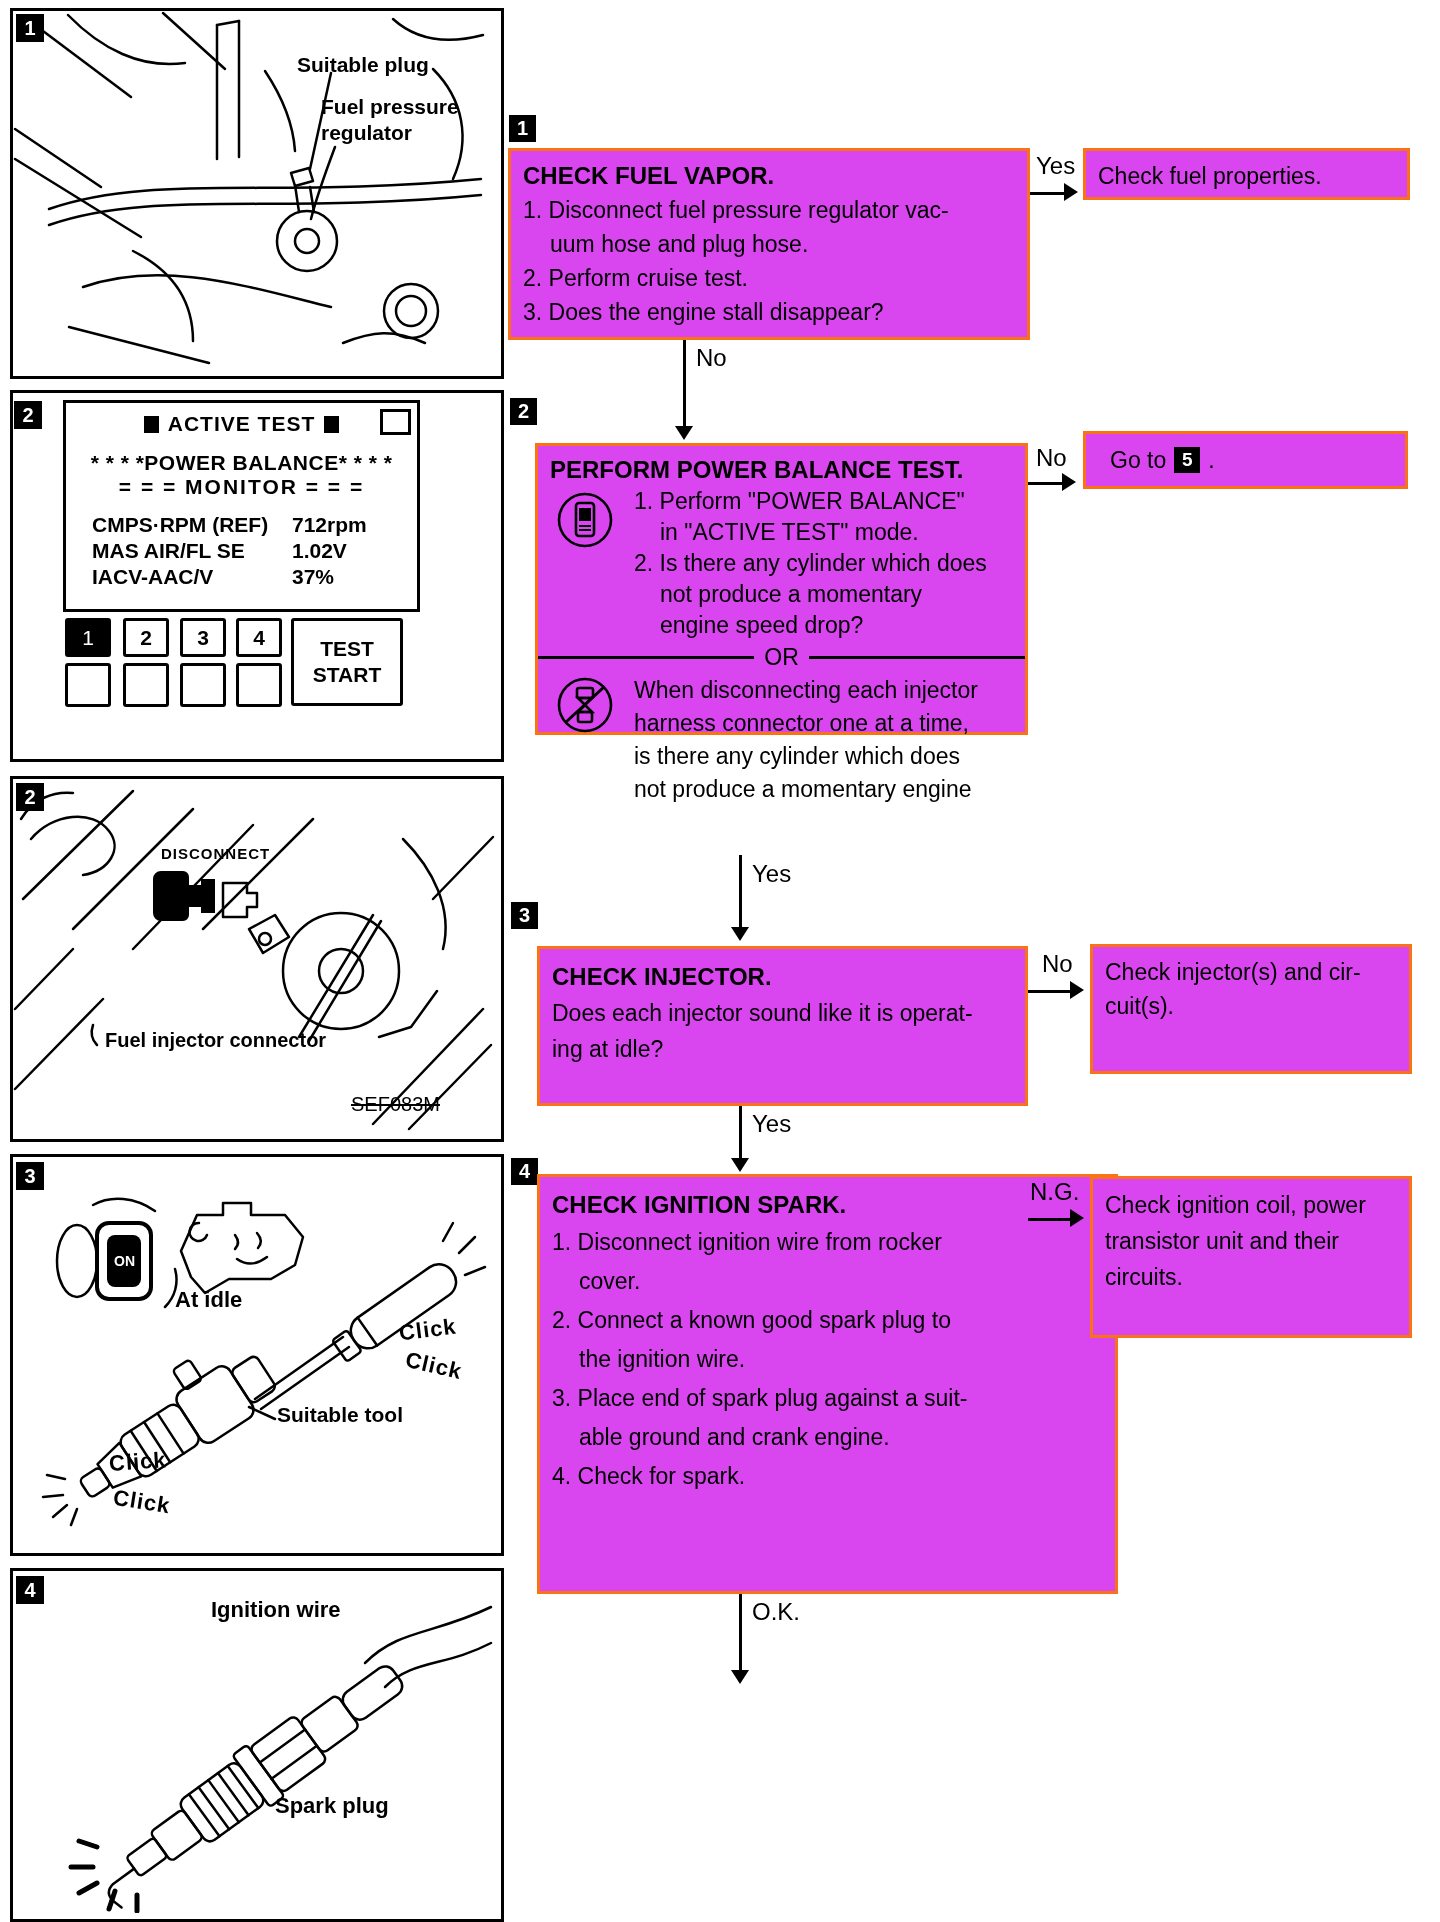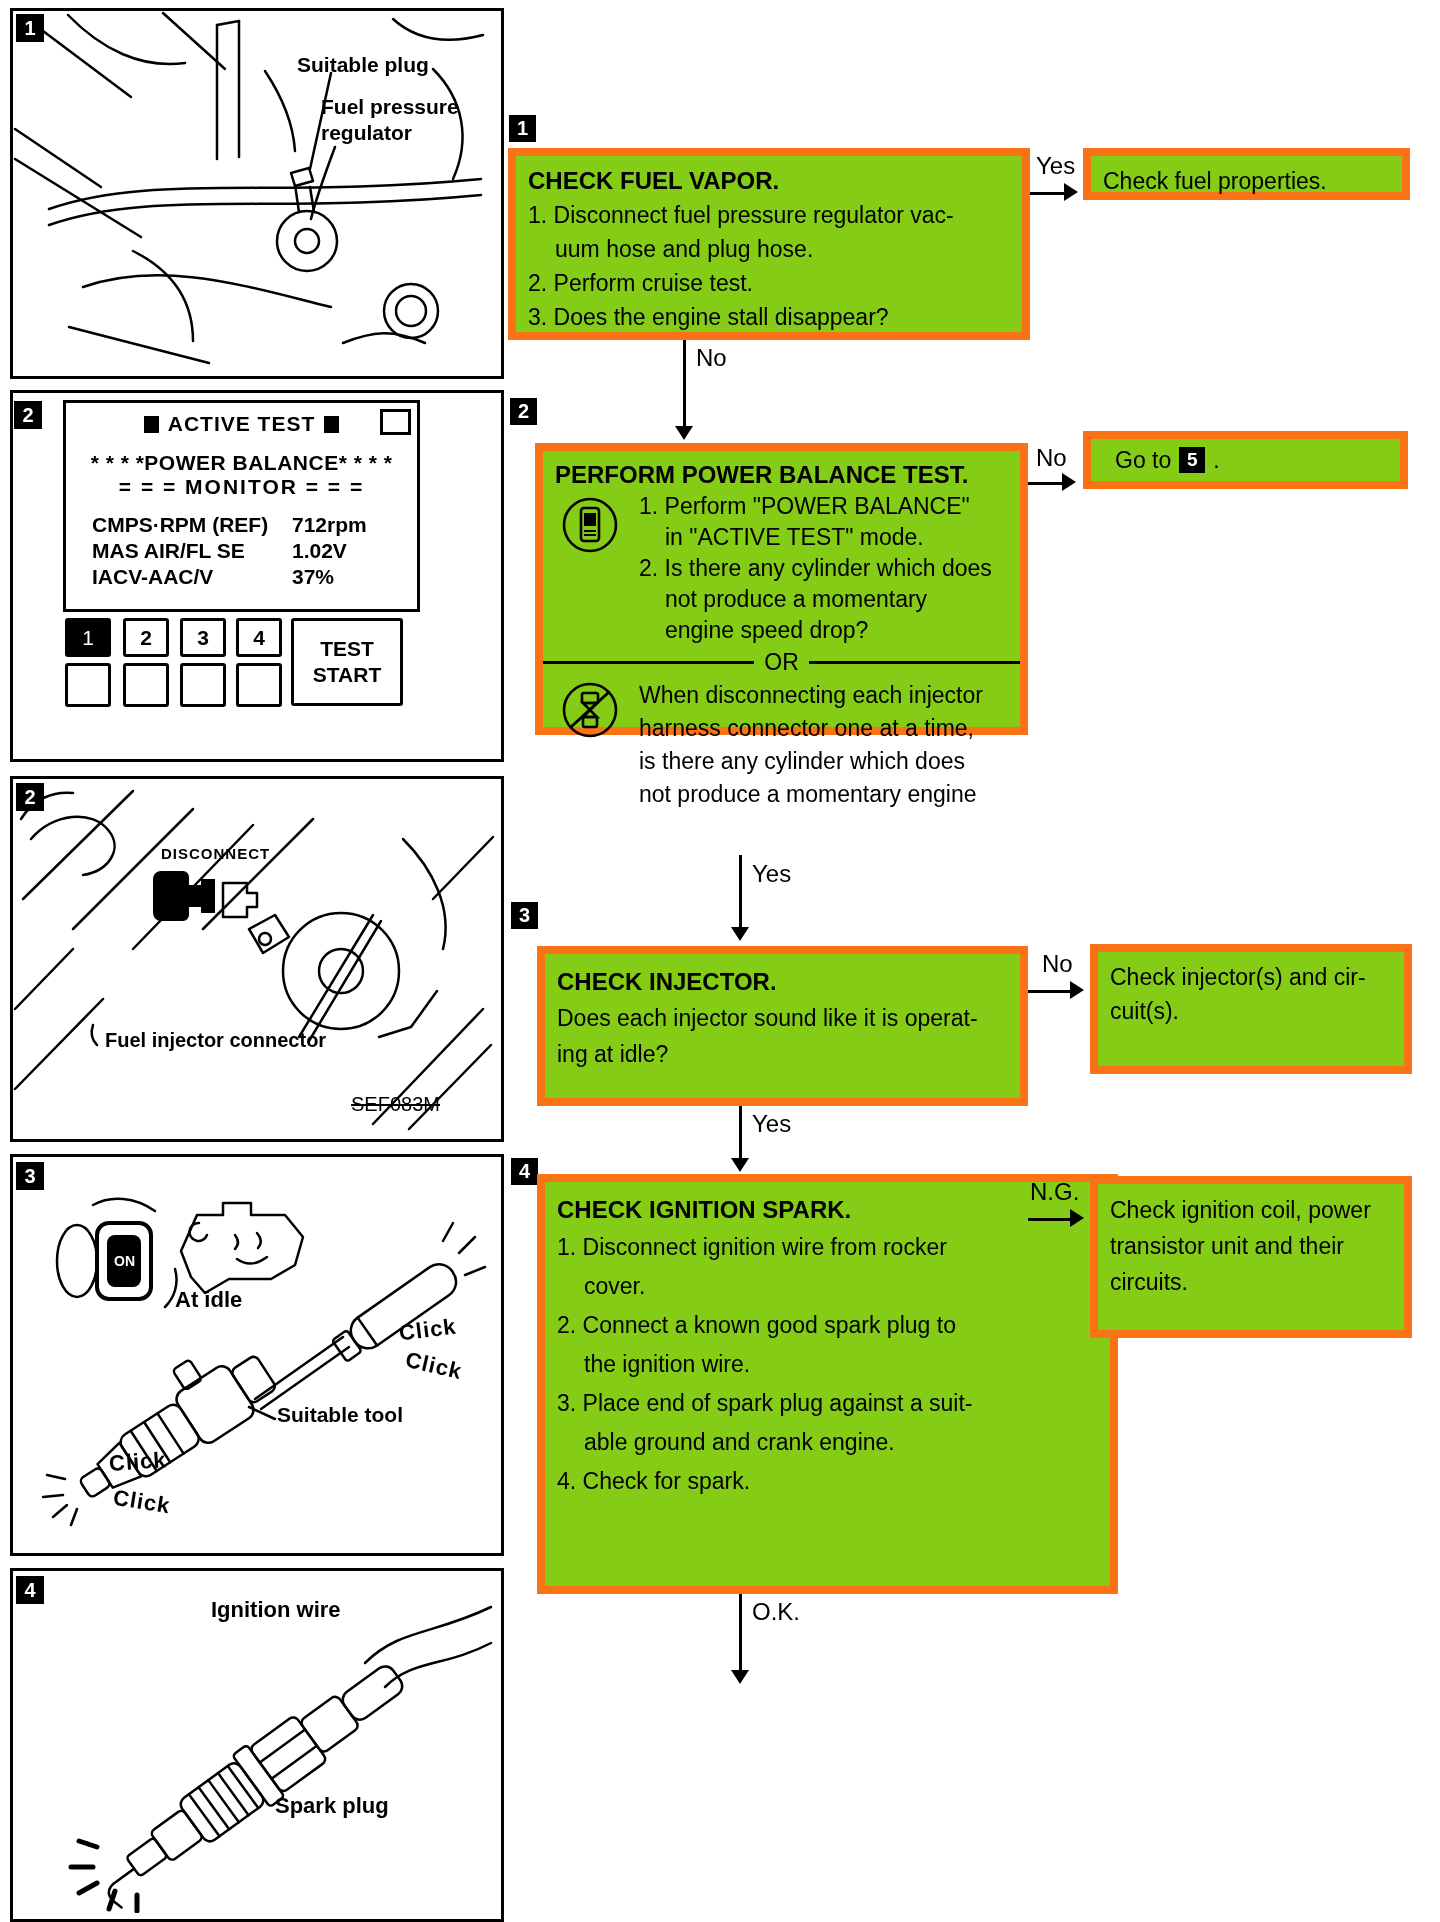--- a/index.html
+++ b/index.html
@@ -2,21 +2,21 @@
 <html><head>
 <meta charset="utf-8">
 <style>
   html,body{margin:0;padding:0;background:#fff;}
   .page{position:relative;width:1440px;height:1922px;background:#fff;color:#000;
         font-family:"Liberation Sans",sans-serif;overflow:hidden;}
   .panel{position:absolute;border:3px solid #000;background:#fff;}
   .badge{position:absolute;width:28px;height:28px;background:#000;color:#fff;
          font-weight:bold;font-size:20px;display:flex;align-items:center;justify-content:center;}
   .figlbl{position:absolute;font-size:21px;font-weight:bold;white-space:nowrap;}
-  .fbox{position:absolute;border:8px solid #f97316;background:#84cc16;padding:8px 12px;box-sizing:border-box;}
+  .fbox{position:absolute;border:3px solid #f97316;background:#d946ef;padding:8px 12px;box-sizing:border-box;}
   .btitle{font-weight:bold;font-size:24px;line-height:34px;white-space:nowrap;}
   .bline{font-size:23px;line-height:34px;white-space:nowrap;}
   .cont{padding-left:27px;}
   .vl{position:absolute;width:3px;background:#000;}
   .hl{position:absolute;height:3px;background:#000;}
   .ah-d{position:absolute;width:0;height:0;border-left:9px solid transparent;
         border-right:9px solid transparent;border-top:14px solid #000;}
   .ah-r{position:absolute;width:0;height:0;border-top:9px solid transparent;
         border-bottom:9px solid transparent;border-left:14px solid #000;}
   .blabel{position:absolute;font-size:24px;white-space:nowrap;}

